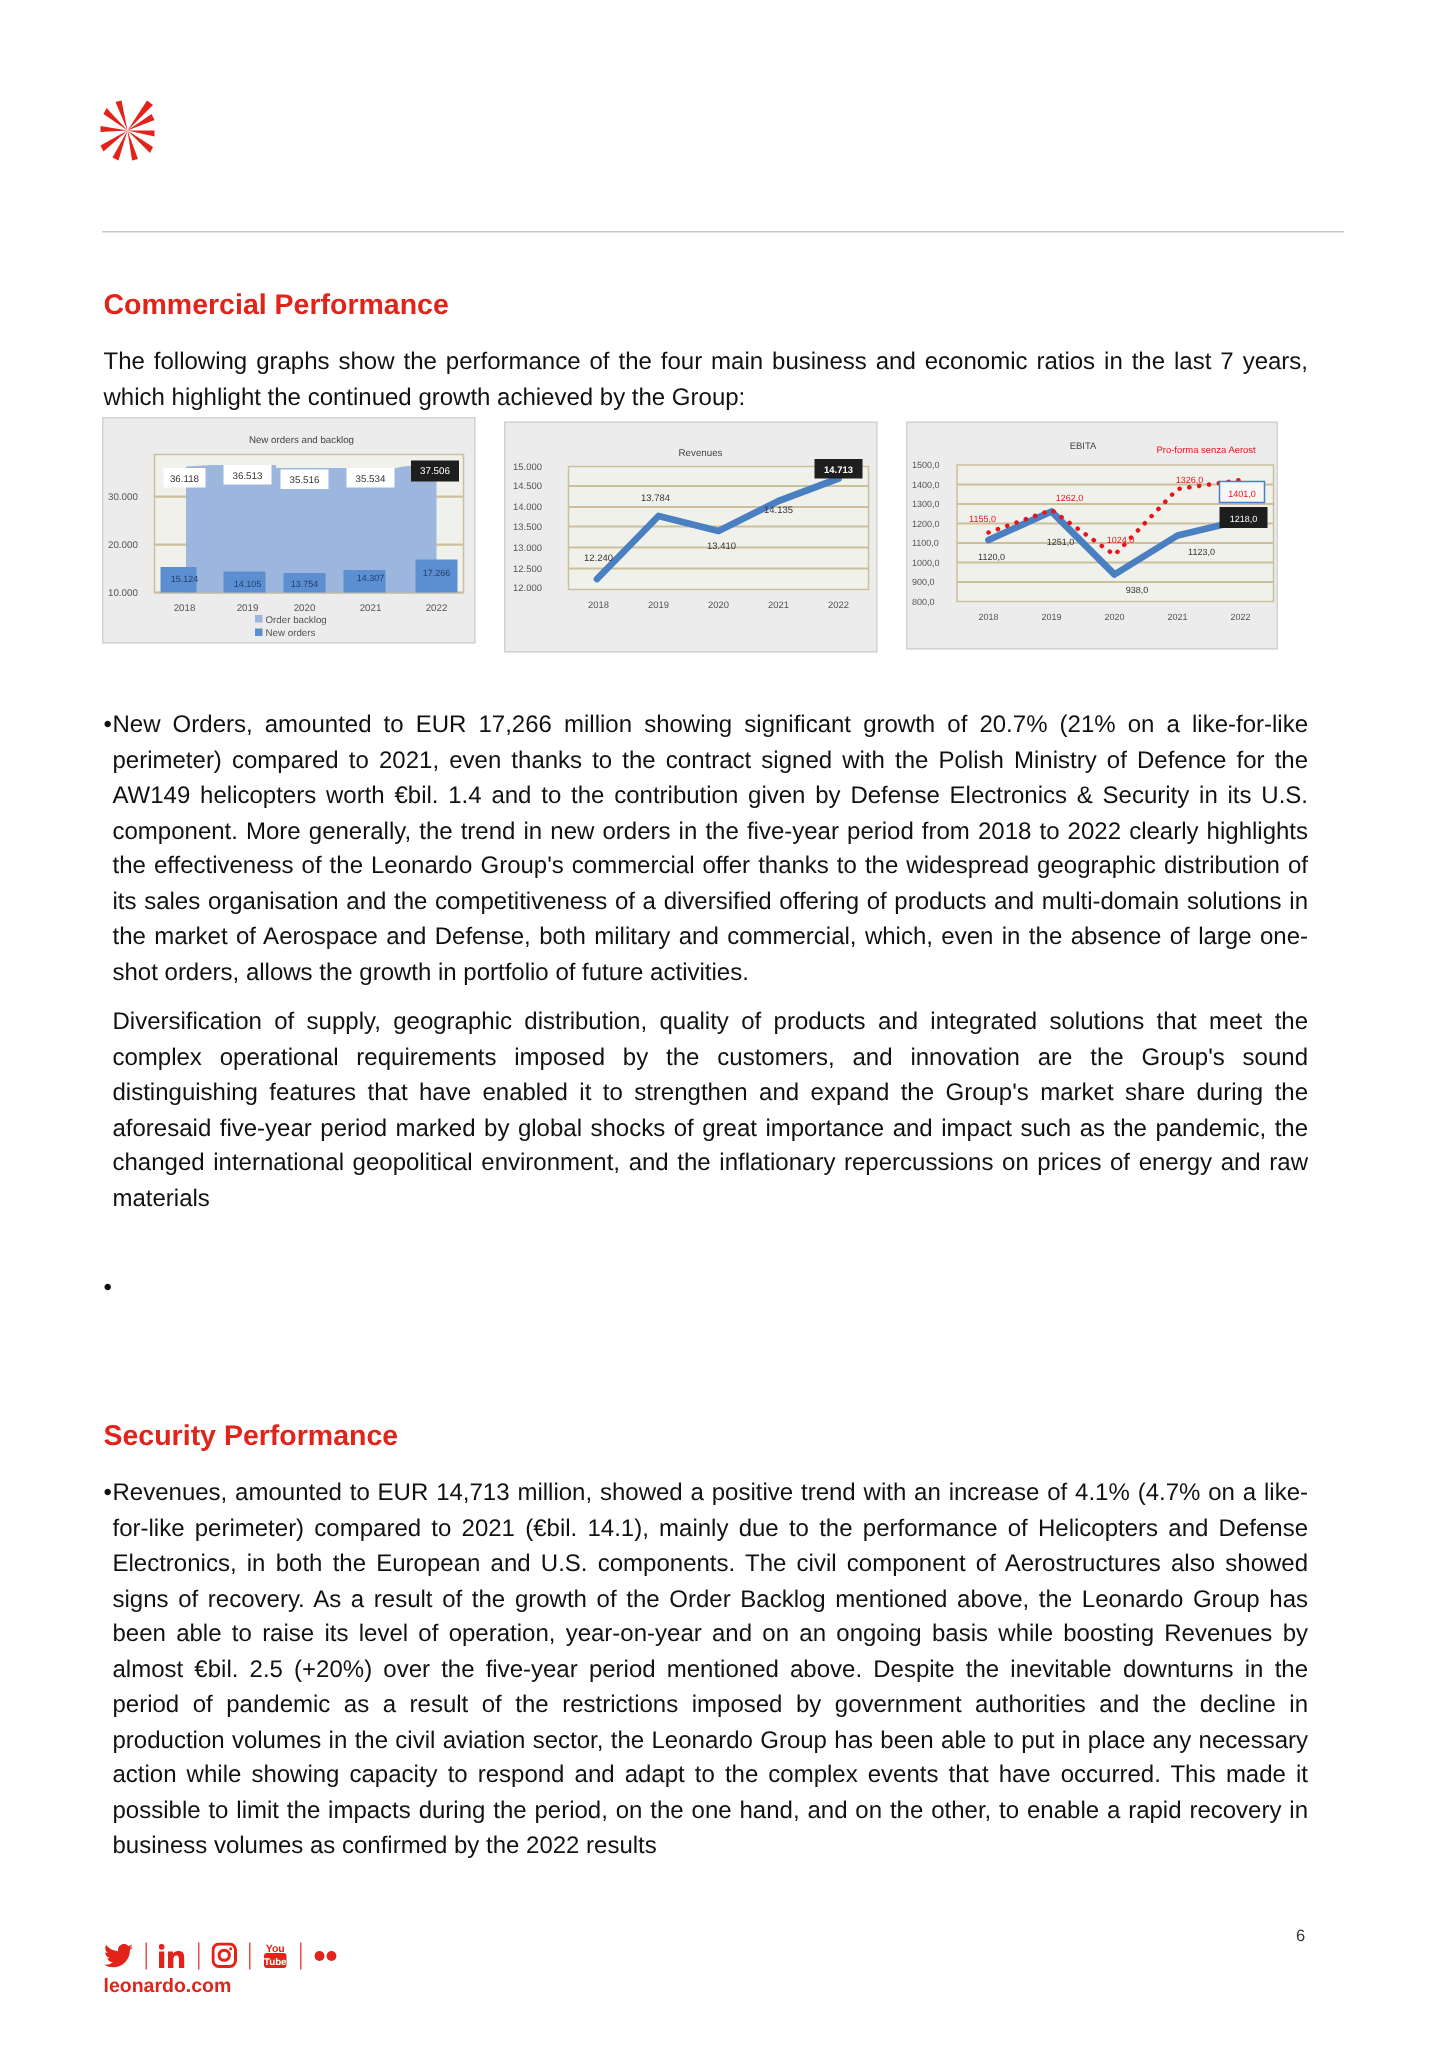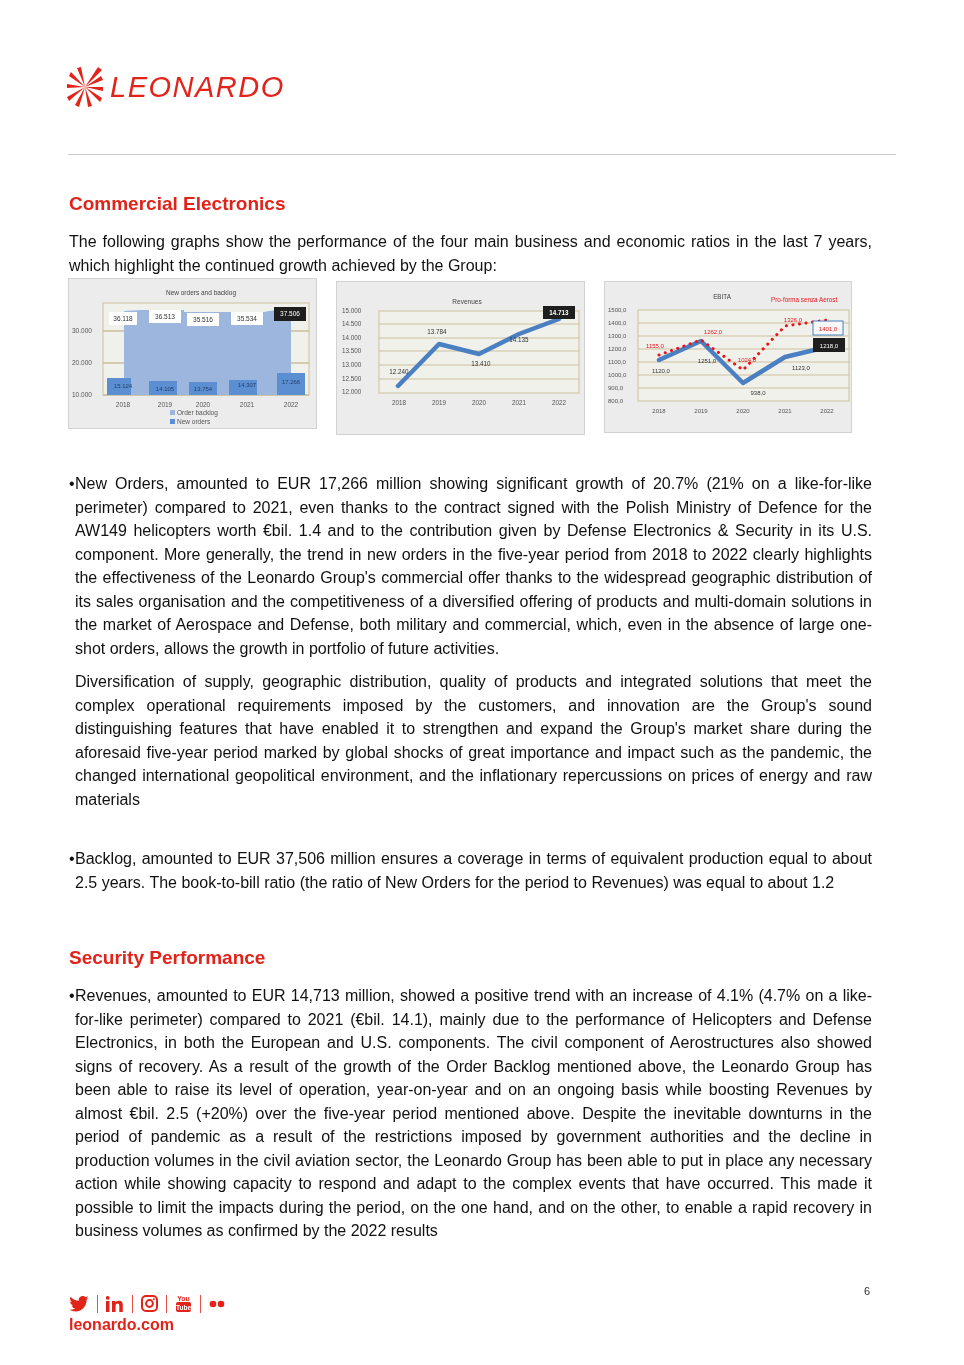--- a/index.html
+++ b/index.html
@@ -11,46 +11,45 @@
   .para { position: absolute; left: 69px; width: 803px; font-size: 16px; line-height: 23.5px; text-align: justify; }
   .bullet { position: absolute; left: 69px; width: 803px; font-size: 16px; line-height: 23.5px; }
   .bullet .dot { position: absolute; left: 0; top: 0; width: 20px; }
   .bullet .txt { margin-left: 6px; text-align: justify; }
   .bullet p { margin: 0 0 10px 0; }
   .chart { position: absolute; background: #ececec; border: 1px solid #d2d2d2; }
   .chart svg { display: block; }
   .pageno { position: absolute; left: 864px; top: 1285px; font-size: 11px; color: #333; }
   .social { position: absolute; left: 69px; top: 1294px; display: flex; align-items: center; color: #e2231a; }
   .social .sep { width: 1px; height: 18px; background: #e2231a; margin: 0 8px; opacity: .8; }
-  .site { position: absolute; left: 69px; top: 1316px; font-size: 16px; font-weight: bold; color: #e2231a; }
+  .site { position: absolute; left: 69px; top: 1316px; font-size: 13px; font-weight: bold; color: #e2231a; }
 </style>
 </head>
 <body>
 
 <div class="logo">
   <svg width="38" height="42" viewBox="0 0 38 42">
     <g fill="#e2231a">
       <path d="M19 21 L36 4 L32 1 Z"></path>
       <path d="M19 21 L37 14 L35 10 Z"></path>
       <path d="M19 21 L37 25 L37 21 Z"></path>
       <path d="M19 21 L34 36 L36 32 Z"></path>
       <path d="M19 21 L22 41 L26 40 Z"></path>
       <path d="M19 21 L9 39 L13 41 Z"></path>
       <path d="M19 21 L1 31 L3 35 Z"></path>
       <path d="M19 21 L1 18 L1 22 Z"></path>
       <path d="M19 21 L5 6 L3 10 Z"></path>
       <path d="M19 21 L15 1 L11 2 Z"></path>
     </g>
   </svg>
-  <span class="logo-text">LEONARDO</span>
 </div>
 
 <div class="rule"></div>
 
-<h2 style="top:193px;">Commercial Electronics</h2>
+<h2 style="top:193px;">Commercial Performance</h2>
 <div class="para" style="top:230px;">The following graphs show the performance of the four main business and economic ratios in the last 7 years, which highlight the continued growth achieved by the Group:</div>
 
 <div class="chart" style="left:68px; top:278px; width:247px; height:149px;">
   <svg width="247" height="149" viewBox="0 0 247 149">
     <text x="132" y="16" font-size="6.5" text-anchor="middle" fill="#444" font-family="Liberation Sans, sans-serif">New orders and backlog</text>
     <rect x="34" y="24" width="206" height="92" fill="#f1f1ec" stroke="#cbbf9c" stroke-width="1"></rect>
     <line x1="34" y1="52" x2="240" y2="52" stroke="#cbbf9c" stroke-width="1.5"></line>
     <line x1="34" y1="84" x2="240" y2="84" stroke="#cbbf9c" stroke-width="1.5"></line>
     <line x1="34" y1="116" x2="240" y2="116" stroke="#cbbf9c" stroke-width="1.5"></line>
     <text x="3" y="54" font-size="6.5" fill="#555">30.000</text>
@@ -175,23 +174,20 @@
 <div class="bullet" style="top:472px;">
   <span class="dot">•</span>
   <div class="txt">
     <p>New Orders, amounted to EUR 17,266 million showing significant growth of 20.7% (21% on a like-for-like perimeter) compared to 2021, even thanks to the contract signed with the Polish Ministry of Defence for the AW149 helicopters worth €bil. 1.4 and to the contribution given by Defense Electronics &amp; Security in its U.S. component. More generally, the trend in new orders in the five-year period from 2018 to 2022 clearly highlights the effectiveness of the Leonardo Group's commercial offer thanks to the widespread geographic distribution of its sales organisation and the competitiveness of a diversified offering of products and multi-domain solutions in the market of Aerospace and Defense, both military and commercial, which, even in the absence of large one-shot orders, allows the growth in portfolio of future activities.</p>
     <p>Diversification of supply, geographic distribution, quality of products and integrated solutions that meet the complex operational requirements imposed by the customers, and innovation are the Group's sound distinguishing features that have enabled it to strengthen and expand the Group's market share during the aforesaid five-year period marked by global shocks of great importance and impact such as the pandemic, the changed international geopolitical environment, and the inflationary repercussions on prices of energy and raw materials</p>
   </div>
 </div>
 
 <div class="bullet" style="top:847px;">
   <span class="dot">•</span>
-  <div class="txt">
-    <p>Backlog, amounted to EUR 37,506 million ensures a coverage in terms of equivalent production equal to about 2.5 years. The book-to-bill ratio (the ratio of New Orders for the period to Revenues) was equal to about 1.2</p>
-  </div>
 </div>
 
 <h2 style="top:947px;">Security Performance</h2>
 
 <div class="bullet" style="top:984px;">
   <span class="dot">•</span>
   <div class="txt">
     <p>Revenues, amounted to EUR 14,713 million, showed a positive trend with an increase of 4.1% (4.7% on a like-for-like perimeter) compared to 2021 (€bil. 14.1), mainly due to the performance of Helicopters and Defense Electronics, in both the European and U.S. components. The civil component of Aerostructures also showed signs of recovery. As a result of the growth of the Order Backlog mentioned above, the Leonardo Group has been able to raise its level of operation, year-on-year and on an ongoing basis while boosting Revenues by almost €bil. 2.5 (+20%) over the five-year period mentioned above. Despite the inevitable downturns in the period of pandemic as a result of the restrictions imposed by government authorities and the decline in production volumes in the civil aviation sector, the Leonardo Group has been able to put in place any necessary action while showing capacity to respond and adapt to the complex events that have occurred. This made it possible to limit the impacts during the period, on the one hand, and on the other, to enable a rapid recovery in business volumes as confirmed by the 2022 results</p>
   </div>
 </div>

